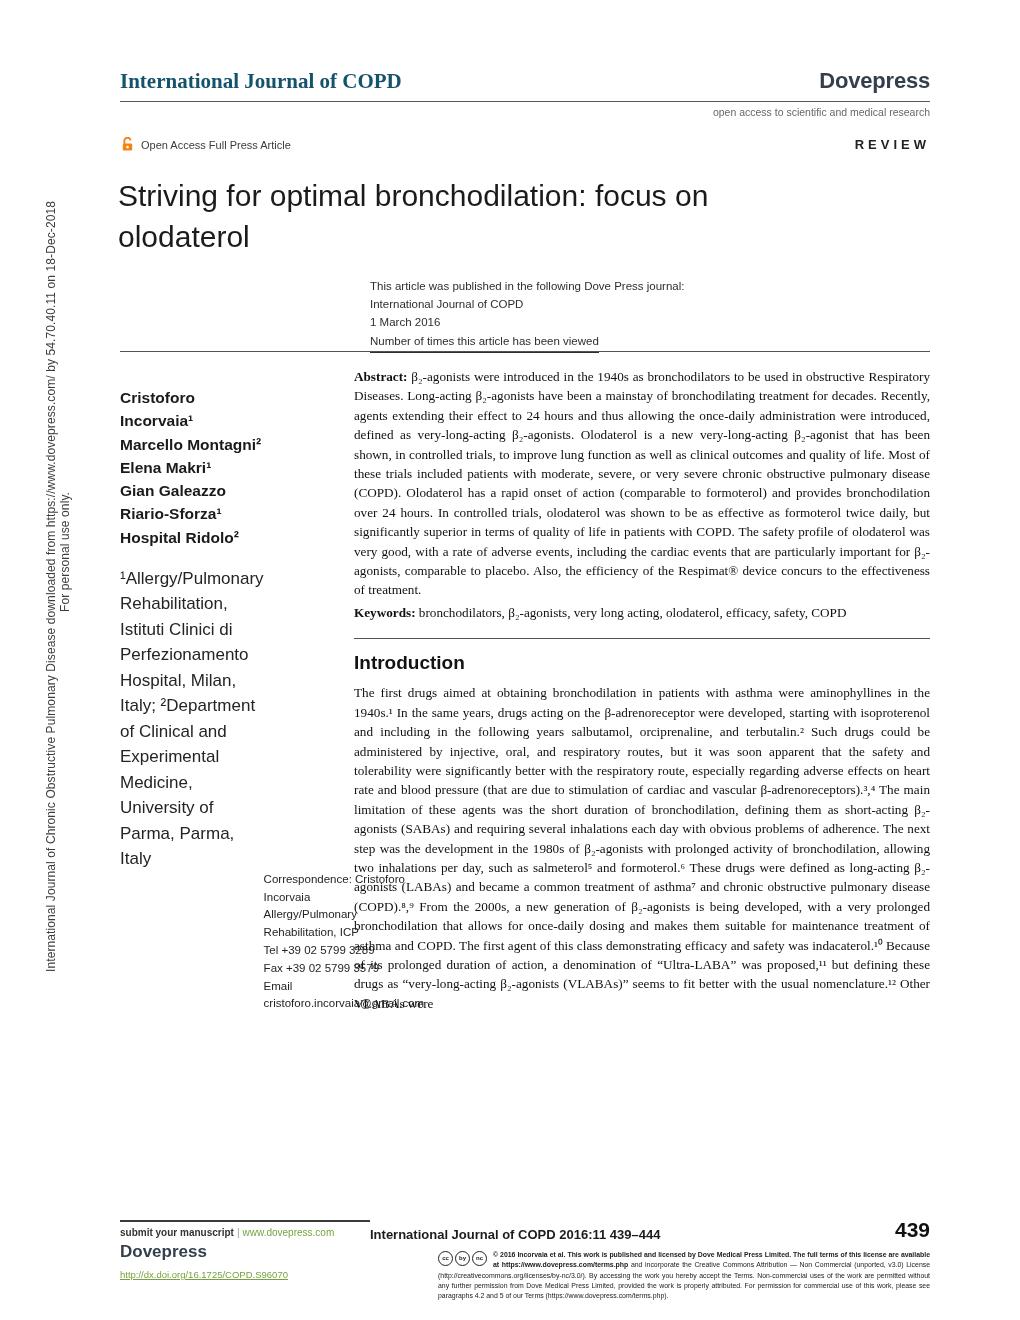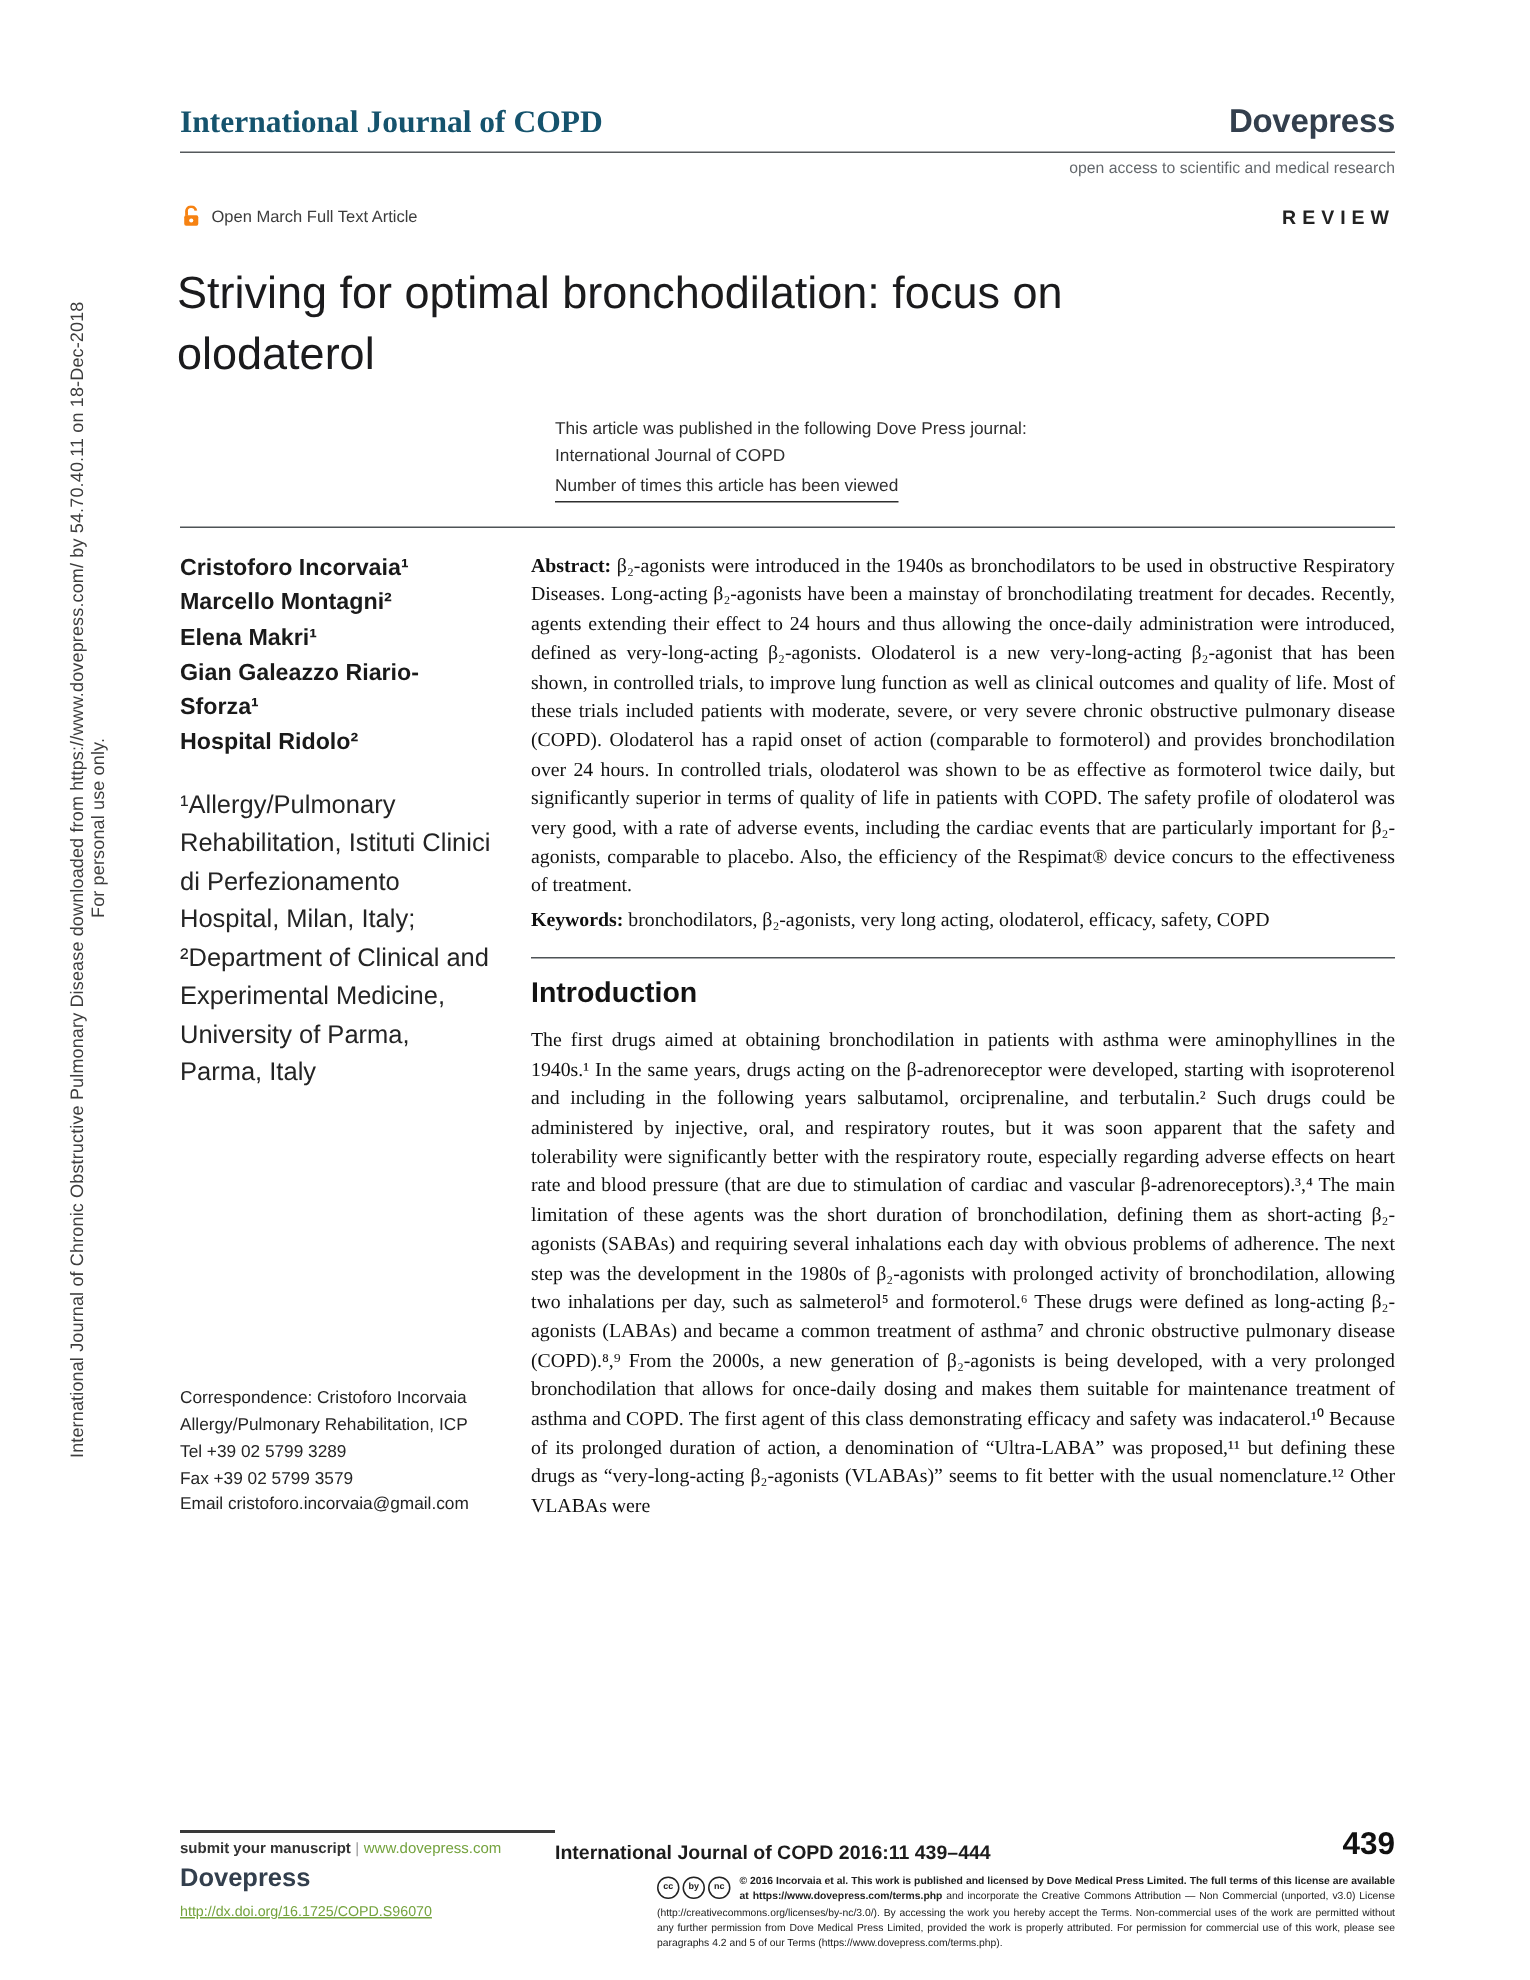--- a/index.html
+++ b/index.html
@@ -35,21 +35,21 @@
 
   
   #pub-note{position:absolute;left:370px;top:278px;font-size:11.5px;line-height:1.55;color:#2e2e2e;}
   #pub-note .views{display:inline-block;border-bottom:1px solid #2e2e2e;padding-bottom:1px;margin-top:2px;}
 
   
   .rule-main{position:absolute;left:120px;top:351px;width:810px;border-top:1px solid #4e5356;}
 
   
   #main{position:absolute;left:120px;top:367px;width:810px;display:flex;}
-  .col-left{width:210px;flex:none;display:flex;flex-direction:column;}
+  .col-left{width:210px;flex:none;display:flex;flex-direction:row;margin-top:19px;}
   .col-right{flex:1;margin-left:24px;}
 
   .author{font-size:15.5px;font-weight:700;line-height:1.5;color:#1a1a1a;}
   .affiliations{margin-top:17px;font-size:17px;line-height:1.5;color:#242424;}
   .correspondence{margin-top:auto;font-size:11.5px;line-height:1.55;color:#242424;}
   .correspondence div{margin:0;}
 
   .serif{font-family:"Liberation Serif",serif;font-size:13.2px;line-height:1.47;
     text-align:justify;color:#101010;}
   .abstract-p{margin:0;}
@@ -97,30 +97,31 @@
 
 <div id="access-row">
   <span class="oa-left">
     <span class="oa-icon">
       <svg width="15" height="15" viewBox="0 0 24 24">
         <path fill="none" stroke="#f68212" stroke-width="3" d="M7 11V7a5 5 0 0 1 9.9-1.5"></path>
         <rect x="4.5" y="10.5" width="15" height="11" rx="2" fill="#f68212"></rect>
         <circle cx="12" cy="16" r="2.2" fill="#ffffff"></circle>
       </svg>
     </span>
-    <span>Open March Full Text Article</span>
+    <span>Open Access Full Press Article</span>
   </span>
   <span class="review-label">REVIEW</span>
 </div>
 
 <h1 id="article-title" style="margin:0;">Striving for optimal bronchodilation: focus on olodaterol</h1>
 
 <div id="pub-note">
   <div>This article was published in the following Dove Press journal:</div>
   <div>International Journal of COPD</div>
+  <div>1 March 2016</div>
   <span class="views">Number of times this article has been viewed</span>
 </div>
 
 <div class="rule-main"></div>
 
 <div id="main">
   <div class="col-left">
     <div>
       <div class="author">Cristoforo Incorvaia¹</div>
       <div class="author">Marcello Montagni²</div>

